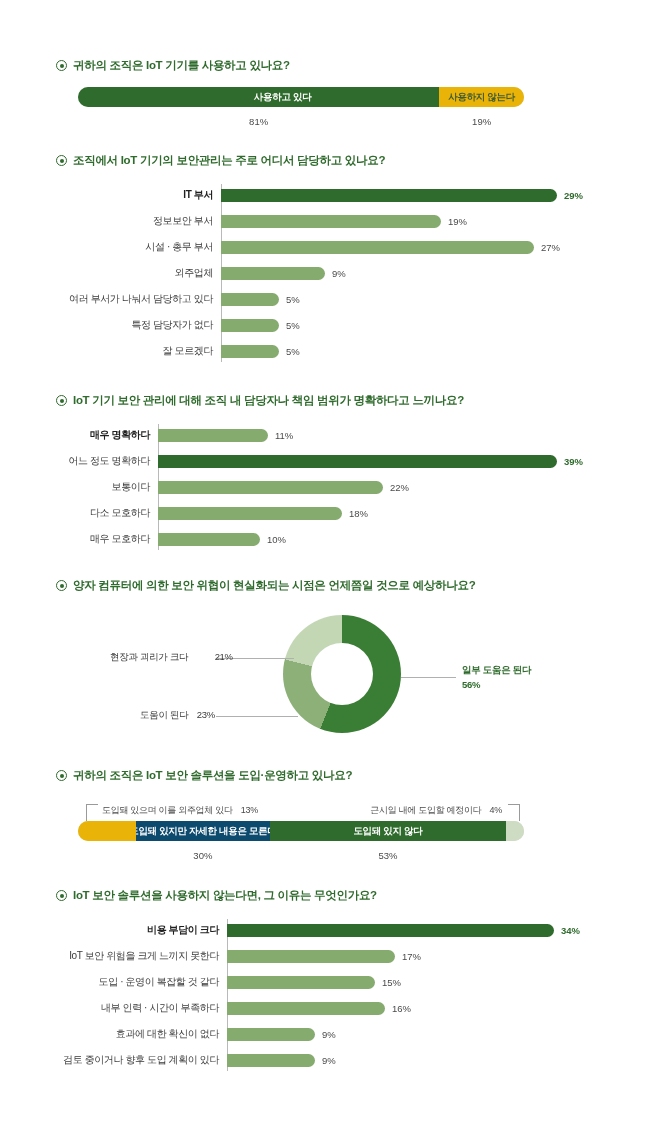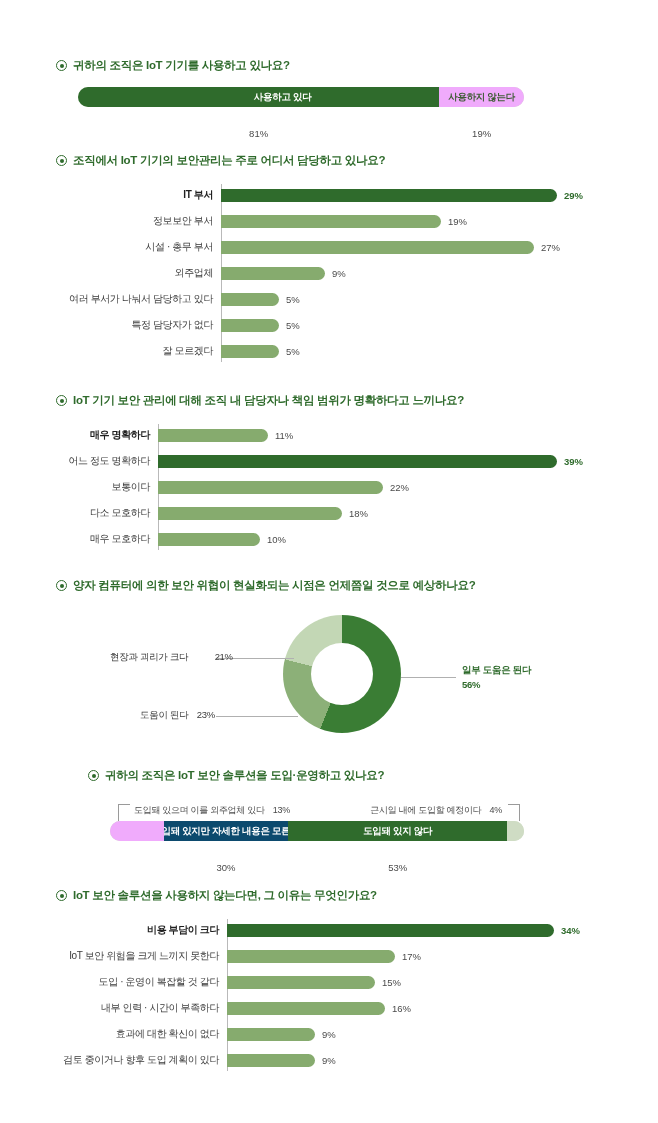--- a/index.html
+++ b/index.html
@@ -64,27 +64,27 @@
     align-items: center;
     justify-content: center;
     font-size: 9.5px;
     font-weight: bold;
     letter-spacing: -0.3px;
     white-space: nowrap;
     overflow: hidden;
   }
   .seg.dark  { background: #2f6b2c; color: #ffffff; }
   .seg.mid   { background: #0c4a6e; color: #ffffff; }
-  .seg.light { background: #f0abfc; color: #3e5c35; }
+  .seg.light { background: #eab308; color: #3e5c35; }
   .seg.pale  { background: #cfdcc4; color: #3e5c35; }
 
   .stack-vals {
     position: relative;
     height: 22px;
-    margin-top: 21px;
+    margin-top: 9px;
   }
   .stack-val {
     position: absolute;
     top: 0;
     transform: translateX(-50%);
     font-size: 9.5px;
     color: #4a4a4a;
     white-space: nowrap;
   }
 
@@ -347,21 +347,21 @@
       </div>
 
       <div class="dline" style="left:401px; top:66px; width:55px;"></div>
       <div class="dlabel right" style="left:462px; top:53px;">
         <span>일부 도움은 된다</span>
         <span class="pct">56%</span>
       </div>
     </div>
   </div>
 
-  <div class="section" style="top:768px;padding-left:32px;">
+  <div class="section" style="top:768px;">
     <div class="q-head">
       <span class="q-marker"></span>
       <span class="q-title">귀하의 조직은 IoT 보안 솔루션을 도입·운영하고 있나요?</span>
     </div>
 
     <div class="stackwrap" style="margin-top:12px;">
       <div class="callouts">
         <span class="leader" style="left:8px;"></span>
         <span class="leader-h" style="left:8px; width:12px;"></span>
         <span class="callout" style="left:24px;">

